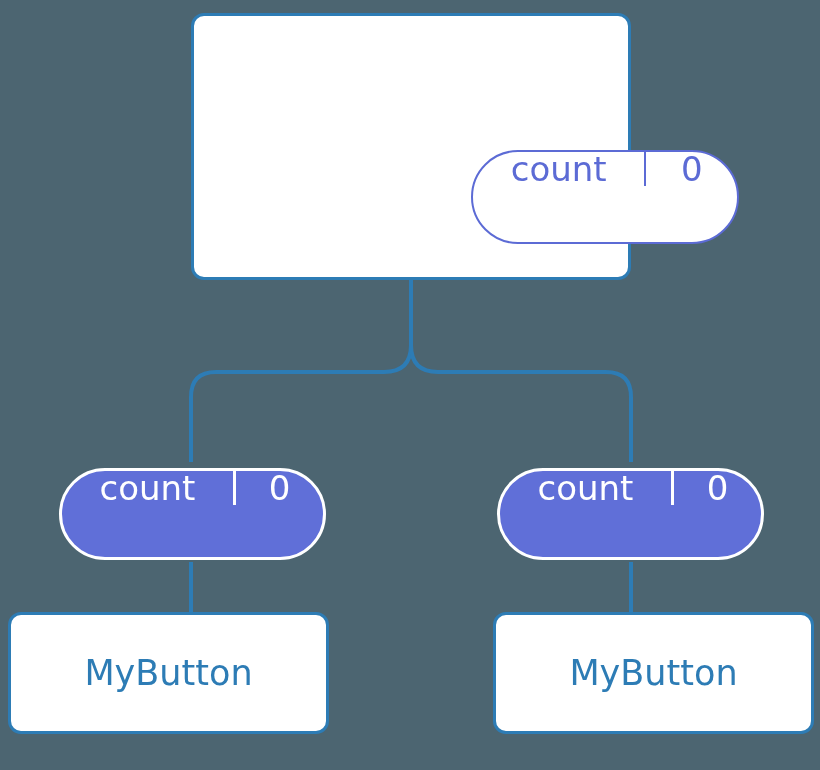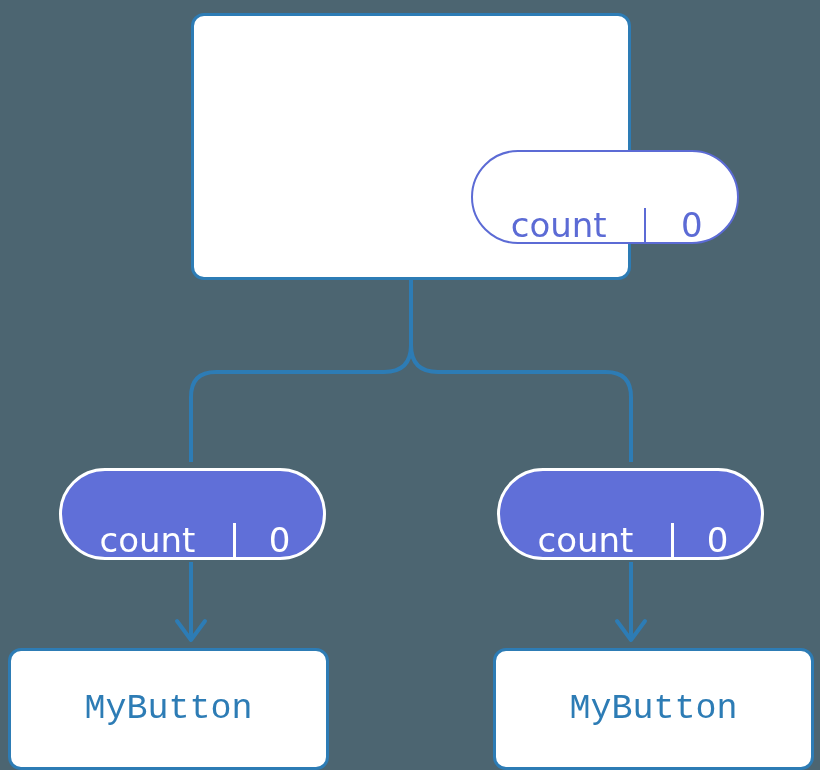--- a/index.html
+++ b/index.html
@@ -52,39 +52,38 @@
   #app-title {
     position: absolute;
     left: 0;
     top: 58px;
     width: 100%;
   }
 
   .btn-box {
     width: 321px;
     height: 122px;
-    top: 648px;
+    top: 612px;
     display: flex;
     align-items: center;
     justify-content: center;
-    font-family: Liberation Mono, monospace;
   }
   #btn-box-left  { left: 8px; }
   #btn-box-right { left: 493px; }
   .btn-title {
     color: #2d7cb5;
     font-size: 35px;
     white-space: nowrap;
   }
 
   
   .pill {
     position: absolute;
     display: flex;
-    align-items: flex-end;
+    align-items: flex-start;
     box-sizing: border-box;
     border-radius: 999px;
     overflow: hidden;
   }
   .pill-key,
   .pill-val {
     display: flex;
     align-items: center;
     justify-content: center;
     font-size: 34px;

